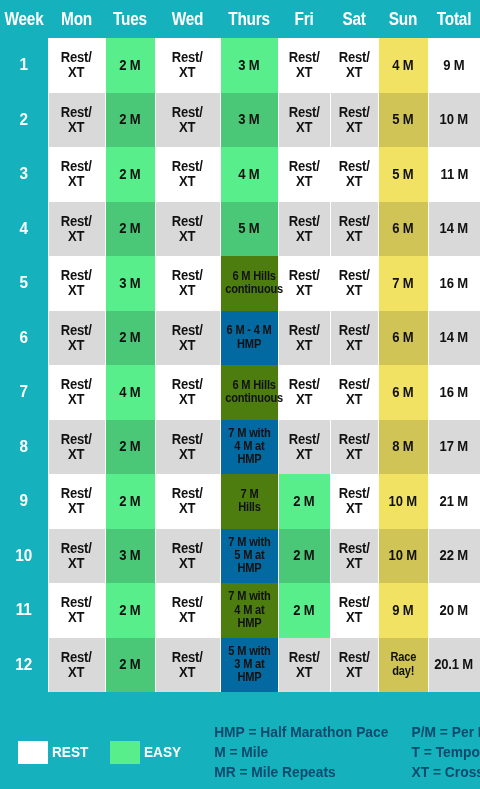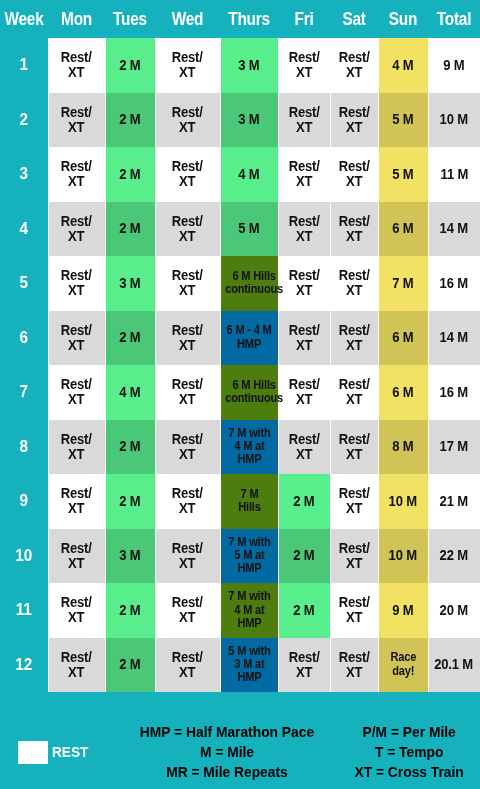--- a/index.html
+++ b/index.html
@@ -131,25 +131,25 @@
     color: #ffffff;
     font-size: 15.5px;
     font-weight: bold;
     margin-left: 4px;
     transform: scaleX(0.88);
     transform-origin: left center;
     white-space: nowrap;
   }
 
   .abbr-col {
-    color: #000000;
+    color: #0c4a6e;
     font-size: 15px;
     font-weight: bold;
     line-height: 1.35;
-    text-align: center;
+    text-align: left;
     white-space: nowrap;
   }
   .abbr-col div { transform: scaleX(0.92); transform-origin: right center; }
   .abbr-mid { flex: 1 1 auto; padding-right: 14px; }
   .abbr-right { flex: 0 0 auto; padding-right: 6px; }
 </style>
 </head>
 <body>
 
 <div id="plan">
@@ -373,20 +373,24 @@
       </tbody>
   </table>
 
   <div class="legend">
 
     <div class="swatch-group">
       <div class="swatch-row">
         <span class="swatch sw-rest"></span>
         <span class="swatch-label">REST</span>
       </div>
+      <div class="swatch-row">
+        <span class="swatch sw-easy"></span>
+        <span class="swatch-label">EASY</span>
+      </div>
     </div>
 
 
     <div class="abbr-col abbr-mid">
       <div>HMP = Half Marathon Pace</div>
       <div>M = Mile</div>
       <div>MR = Mile Repeats</div>
     </div>
 
     <div class="abbr-col abbr-right">

